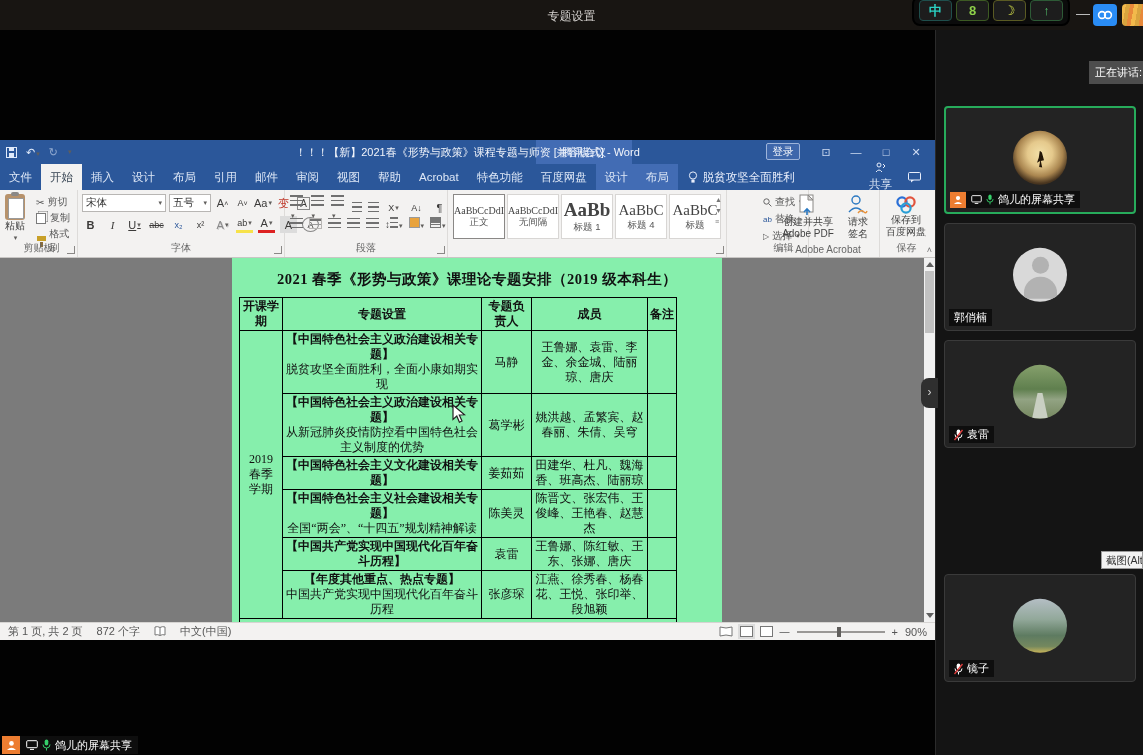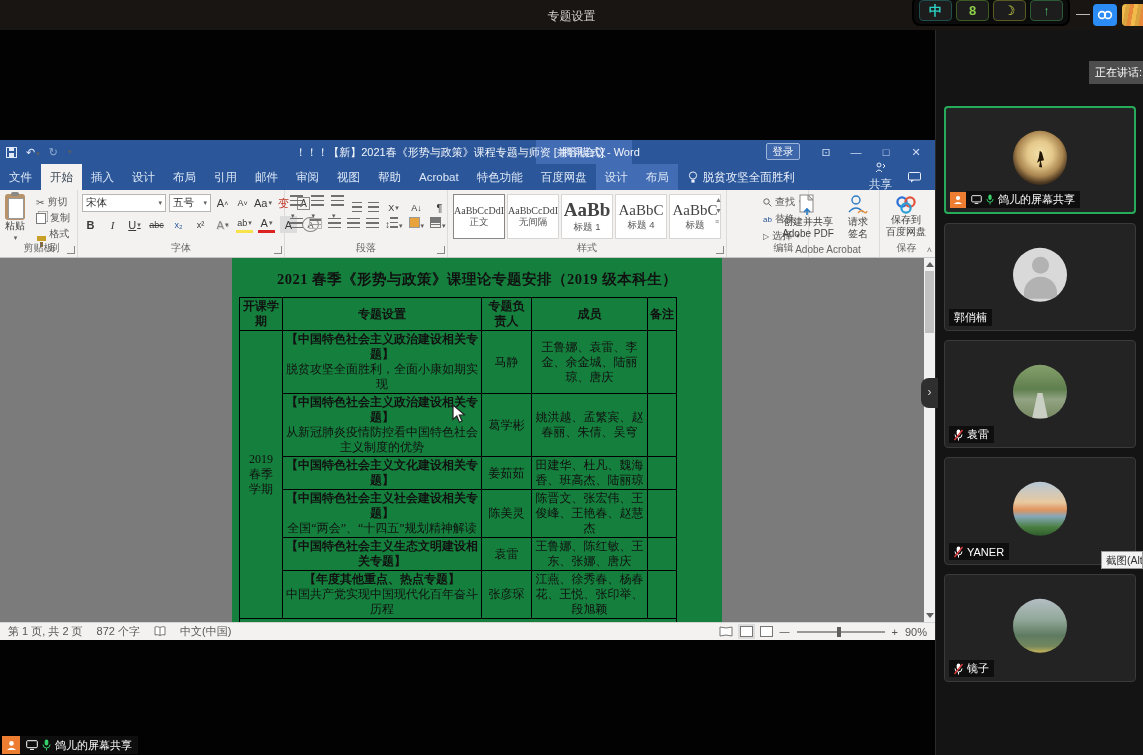--- a/index.html
+++ b/index.html
@@ -63,21 +63,21 @@
   .brush-ic:after { content:""; position:absolute; left:4px; top:6px; width:3px; height:5px; background:#8a6d3b; }
   .boxA { border:1px solid #888; padding:0 2px; font-size:10px; }
 
   
   .stylecard { width:52px; height:45px; background:#fff; border:1px solid #d8d6d4; display:flex; flex-direction:column; align-items:center; justify-content:center; overflow:hidden; }
   .stylecard.selected { border:1px solid #8a8886; box-shadow:inset 0 0 0 1px #fff; }
   .sc-label { font-size:9.5px; color:#555; }
 
   
   #doc-area { left:0; top:118px; width:935px; height:364px; background:#7b7b7b; overflow:hidden; }
-  #page { position:absolute; left:232px; top:0; width:490px; height:364px; background:#15803d; overflow:hidden; font-family:"Liberation Serif","DejaVu Serif",serif; color:#111; }
+  #page { position:absolute; left:232px; top:0; width:490px; height:364px; background:#86efac; overflow:hidden; font-family:"Liberation Serif","DejaVu Serif",serif; color:#111; }
   #doc-title { margin-top:12px; text-align:center; font-size:14.5px; font-weight:bold; letter-spacing:0.5px; }
   #doc-table { margin:8px 0 0 7px; border-collapse:collapse; table-layout:fixed; width:437px; font-size:12px; }
   #doc-table td, #doc-table th { border:1px solid #000; padding:1px 2px; text-align:center; vertical-align:middle; line-height:15px; overflow:hidden; }
   #doc-table th { font-weight:bold; font-size:12px; }
   .topic-b { font-weight:bold; }
   .notes-cell { text-align:left !important; padding:3px 6px !important; line-height:18.5px !important; }
   
   #w-scroll { left:924px; top:118px; width:11px; height:364px; background:#f1f1f1; }
   #w-thumb { left:1px; top:13px; width:9px; height:62px; background:#c1c1c1; }
   .scroll-arrow { width:0; height:0; border-left:4px solid transparent; border-right:4px solid transparent; position:absolute; left:1.5px; }
@@ -343,21 +343,20 @@
             <div class="stylecard">
               <div style="font-size:15px;font-family:'Liberation Serif',serif;">AaBbC</div>
               <div class="sc-label">标题</div>
             </div>
           </div>
           <div class="abs" style="right:4px;top:6px;display:flex;flex-direction:column;gap:4px;color:#777;font-size:7px;">
             <span>▲</span>
             <span>▼</span>
             <span>≡</span>
           </div>
-          <div class="glabel">样式</div>
           <div class="launcher"></div>
         </div>
 
         <div class="rgroup" style="left:727px;width:50px;margin-left:32px;">
           <div class="abs" style="left:4px;top:5px;display:flex;flex-direction:column;gap:3px;font-size:10px;color:#555;">
             <span style="display:flex;gap:3px;align-items:center;">
               <svg width="9" height="9" viewBox="0 0 9 9">
                   <circle cx="3.5" cy="3.5" r="2.7" fill="none" stroke="#666"></circle>
                   <line x1="5.6" y1="5.6" x2="8.4" y2="8.4" stroke="#666"></line>
                 </svg>
@@ -472,21 +471,21 @@
               <td>
                     <div class="topic-b">【中国特色社会主义社会建设相关专题】</div>
                     <div>全国“两会”、“十四五”规划精神解读</div>
                   </td>
               <td>陈美灵</td>
               <td>陈晋文、张宏伟、王俊峰、王艳春、赵慧杰</td>
               <td></td>
             </tr>
             <tr style="height:28px">
               <td>
-                    <div class="topic-b">【中国特色社会主义生态文明建设相关专题】</div>
+                    <div class="topic-b">【中国共产党实现中国现代化百年奋斗历程】</div>
                     <div></div>
                   </td>
               <td>袁雷</td>
               <td>王鲁娜、陈红敏、王东、张娜、唐庆</td>
               <td></td>
             </tr>
             <tr style="height:30px">
               <td>
                     <div class="topic-b">【年度其他重点、热点专题】</div>
                     <div>中国共产党实现中国现代化百年奋斗历程</div>
@@ -604,33 +603,20 @@
           <svg width="9" height="12" viewBox="0 0 9 12">
               <rect x="2.7" y="0.5" width="3.6" height="6" rx="1.8" fill="#fff"></rect>
               <path d="M1,5.5 a3.5,3.5 0 0 0 7,0 M4.5,9 L4.5,11.5" fill="none" stroke="#fff"></path>
               <line x1="0.5" y1="11" x2="8.5" y2="1" stroke="#e03c3c" stroke-width="1.4"></line>
             </svg>
           <span>袁雷</span>
         </span>
       </div>
     </div>
 
-    <div class="tile" style="top:427px;">
-      <div class="avatar av4"></div>
-      <div class="tile-label">
-        <span class="name-pill">
-          <svg width="9" height="12" viewBox="0 0 9 12">
-              <rect x="2.7" y="0.5" width="3.6" height="6" rx="1.8" fill="#fff"></rect>
-              <path d="M1,5.5 a3.5,3.5 0 0 0 7,0 M4.5,9 L4.5,11.5" fill="none" stroke="#fff"></path>
-              <line x1="0.5" y1="11" x2="8.5" y2="1" stroke="#e03c3c" stroke-width="1.4"></line>
-            </svg>
-          <span>YANER</span>
-        </span>
-      </div>
-    </div>
 
     <div class="tile" style="top:544px;">
       <div class="avatar av5"></div>
       <div class="tile-label">
         <span class="name-pill">
           <svg width="9" height="12" viewBox="0 0 9 12">
               <rect x="2.7" y="0.5" width="3.6" height="6" rx="1.8" fill="#fff"></rect>
               <path d="M1,5.5 a3.5,3.5 0 0 0 7,0 M4.5,9 L4.5,11.5" fill="none" stroke="#fff"></path>
               <line x1="0.5" y1="11" x2="8.5" y2="1" stroke="#e03c3c" stroke-width="1.4"></line>
             </svg>

